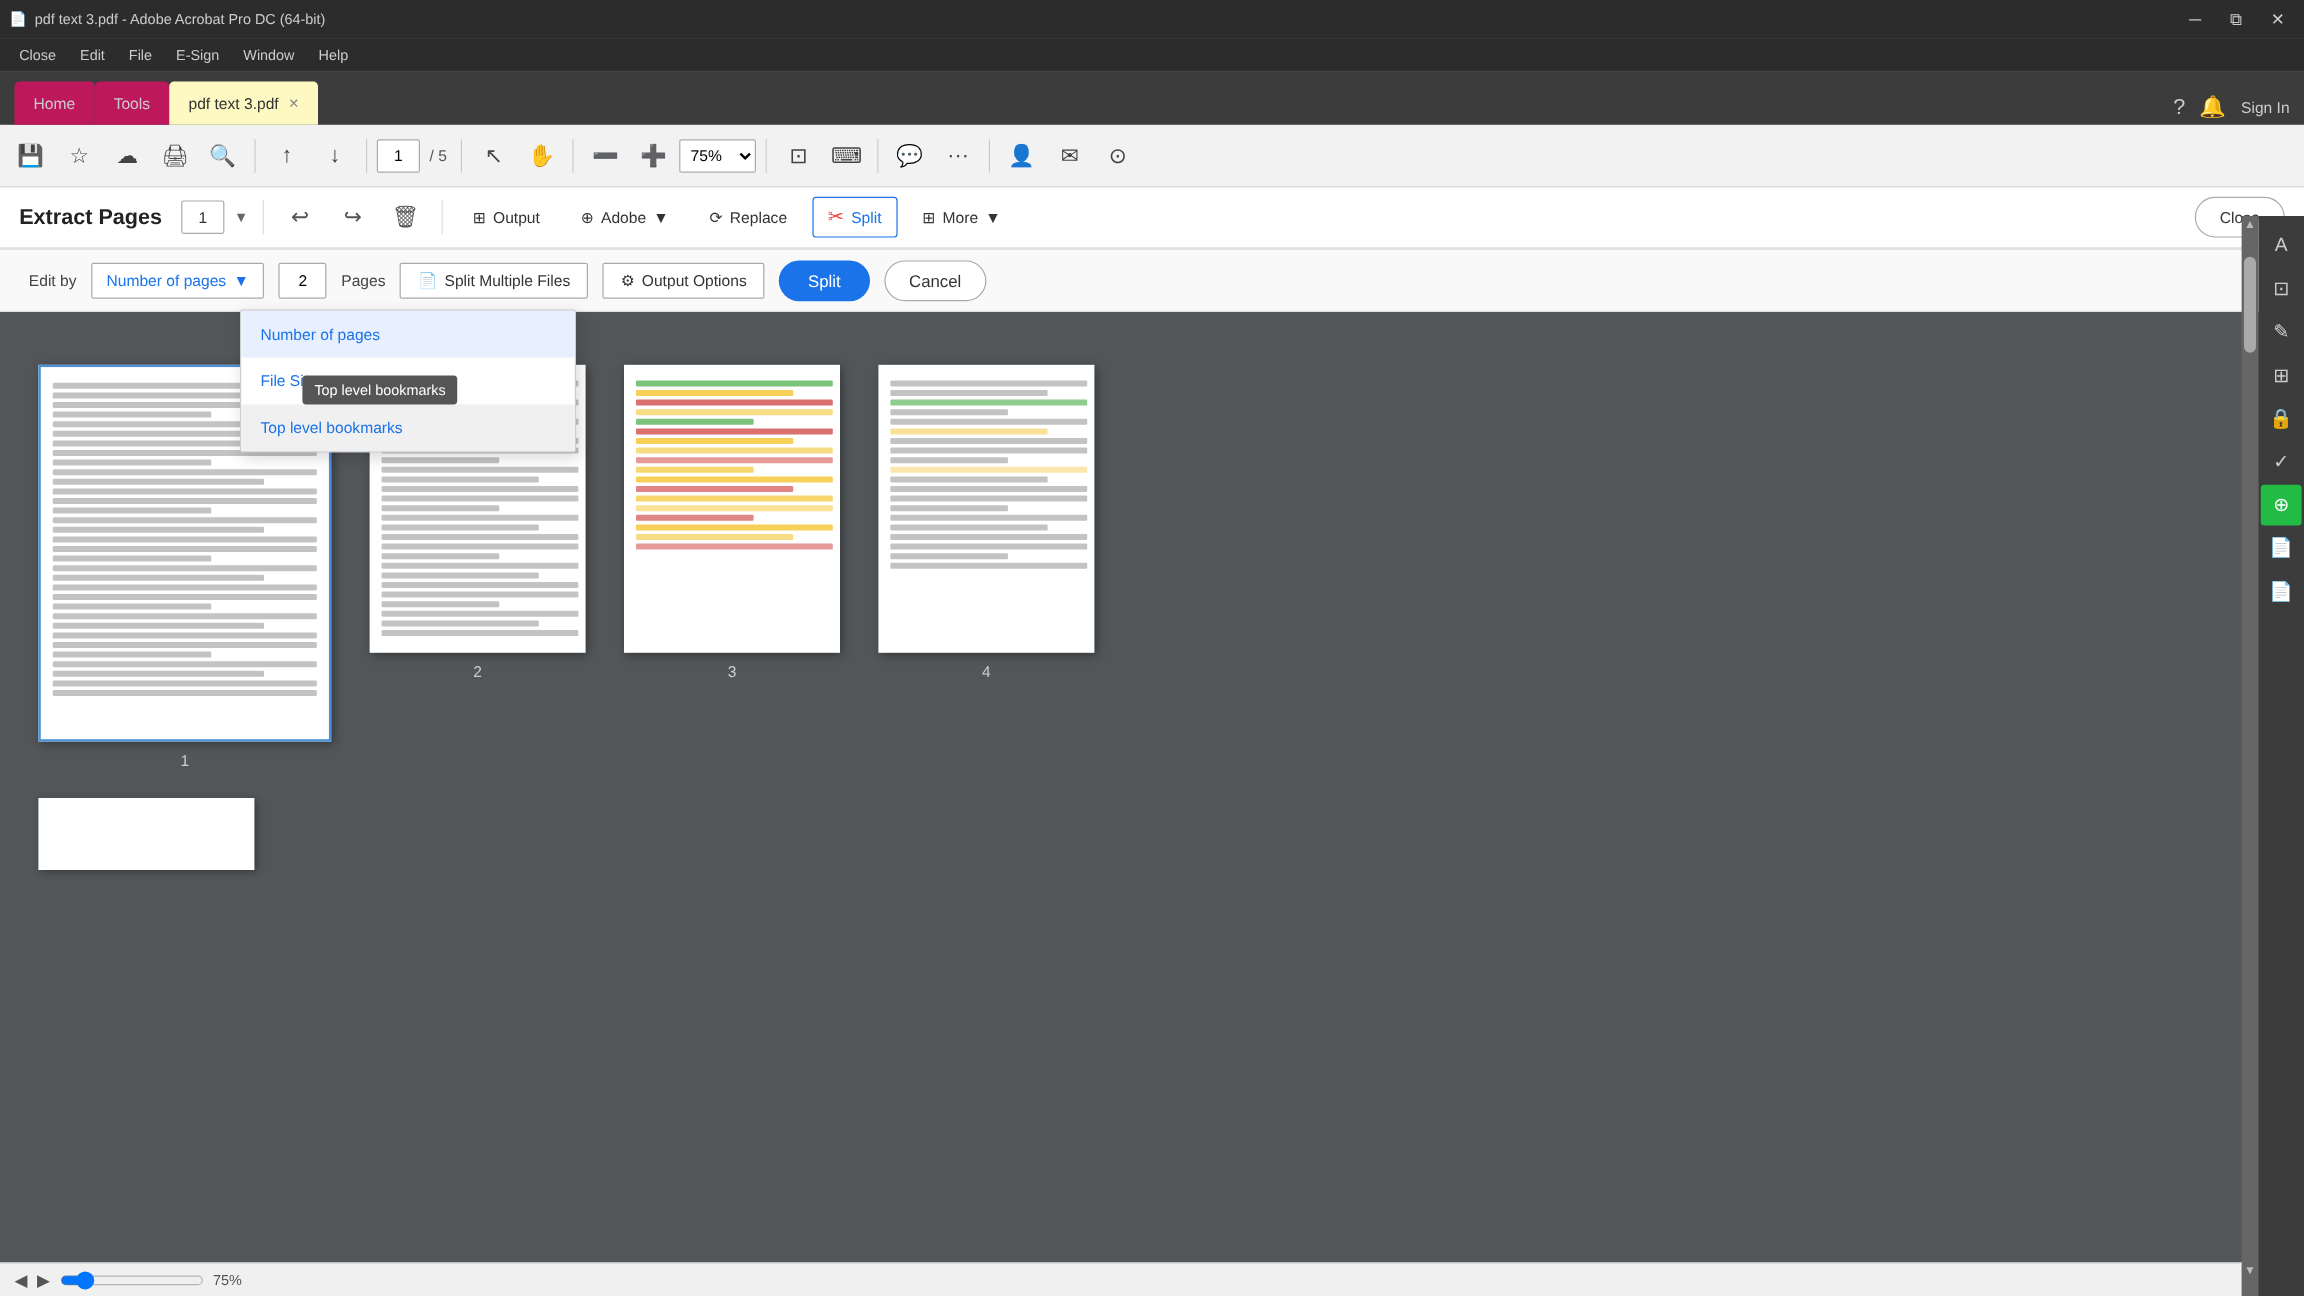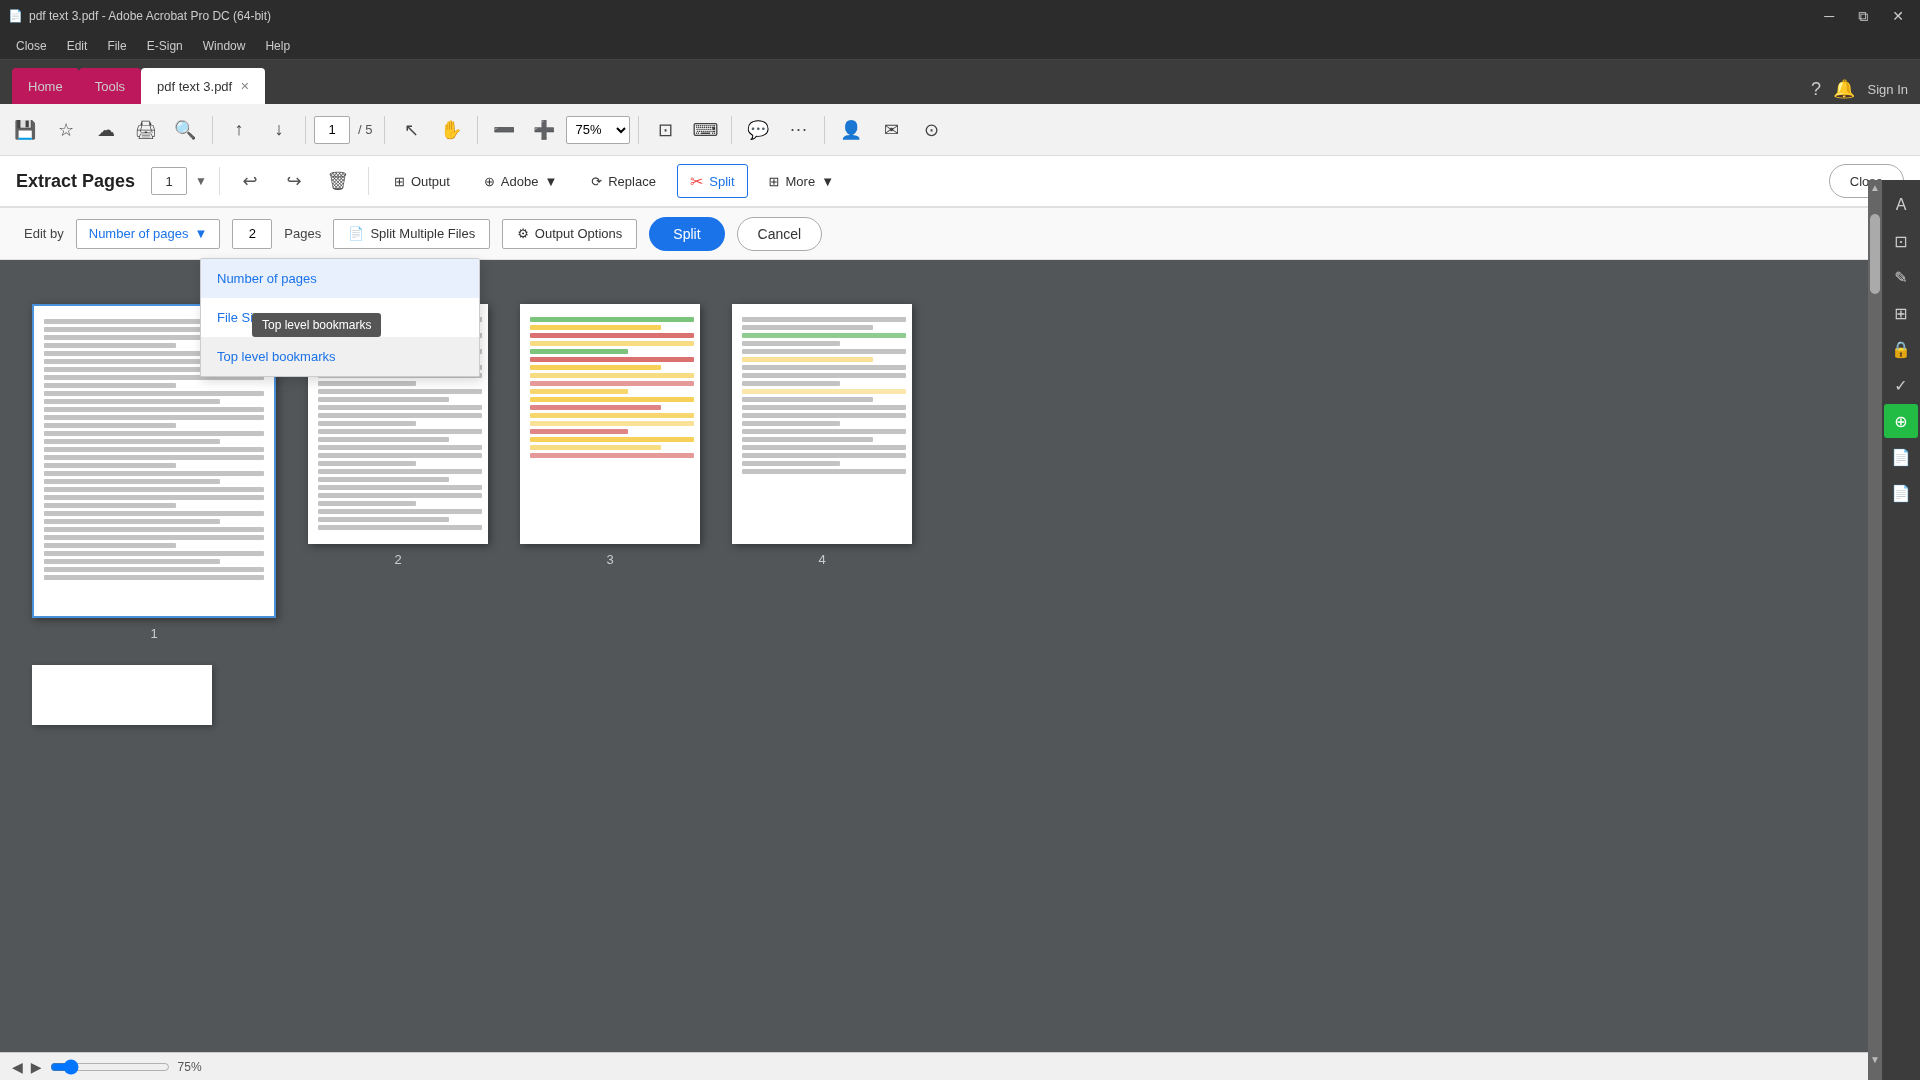--- a/index.html
+++ b/index.html
@@ -50,21 +50,21 @@
       height: 36px;
       padding: 0 16px;
       display: flex;
       align-items: center;
       gap: 8px;
       font-size: 13px;
       cursor: pointer;
       border-radius: 4px 4px 0 0;
     }
     .tab.inactive { color: #ccc; background: #be185d; }
-    .tab.active { color: #fff; background: #ffffff; color: #333; }
+    .tab.active { color: #fff; background: #fef9c3; color: #333; }
     .tab .tab-close { font-size: 11px; color: #888; cursor: pointer; }
     #tab-right { margin-left: auto; display: flex; align-items: center; gap: 12px; padding-bottom: 4px; }
     #tab-right span { color: #ccc; font-size: 18px; cursor: pointer; }
 
     
     #toolbar {
       height: 52px;
       background: #f2f2f2;
       border-bottom: 1px solid #ddd;
       display: flex;

